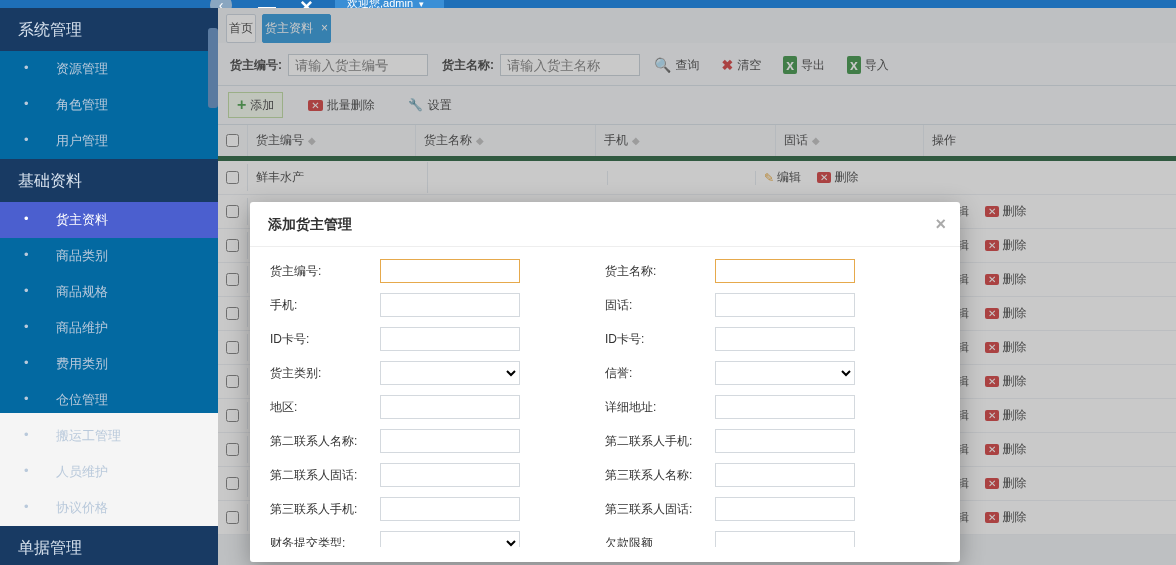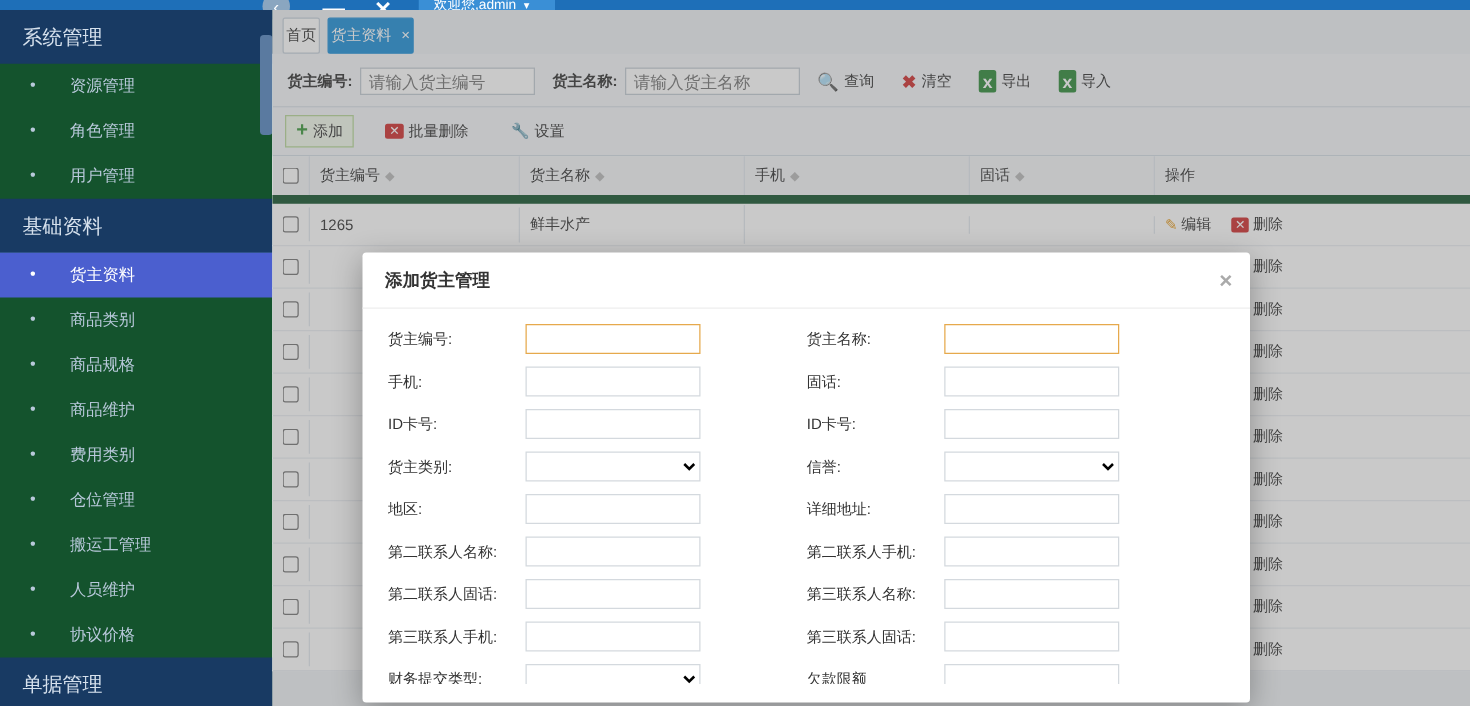--- a/index.html
+++ b/index.html
@@ -5,21 +5,21 @@
 * { box-sizing: border-box; margin: 0; padding: 0; }
 body { font-family: Arial, "Microsoft YaHei", sans-serif; font-size: 12px; color: #333; overflow: hidden; width: 1176px; height: 565px; position: relative; background: #f5f5f5; }
 
 .topbar { height: 8px; background: #1e6fb8; position: relative; }
 .topbar .welcome { position: absolute; left: 335px; top: -8px; background: #3a8fd6; color: #fff; padding: 4px 20px 4px 12px; border-radius: 3px; font-size: 11px; }
 .topbar .welcome::after { content: '▾'; margin-left: 6px; font-size: 9px; }
 .topbar .circ { position: absolute; left: 210px; top: -6px; width: 22px; height: 22px; border-radius: 50%; background: #8aa6c0; color: #fff; text-align: center; line-height: 22px; font-size: 14px; }
 .topbar .min { position: absolute; left: 258px; top: -4px; color: #fff; font-size: 18px; }
 .topbar .close-x { position: absolute; left: 300px; top: -6px; color: #fff; font-size: 22px; font-weight: bold; }
 
-.sidebar { position: absolute; left: 0; top: 8px; width: 218px; height: 557px; background: #14532d; color: #b9c9db; }
+.sidebar { position: absolute; left: 0; top: 8px; width: 218px; height: 405px; background: #0369a1; color: #b9c9db; }
 .sidebar .group-title { padding: 12px 18px 10px; font-size: 16px; color: #d6e1ed; background: #183a63; }
 .sidebar .item { padding: 9px 18px 9px 56px; font-size: 13px; cursor: pointer; position: relative; }
 .sidebar .item::before { content: '•'; position: absolute; left: 24px; }
 .sidebar .item.active { background: #4b5fcf; color: #fff; }
 .sidebar .scrollthumb { position: absolute; right: 0; top: 20px; width: 10px; height: 80px; background: #5a7aa0; border-radius: 3px; }
 
 .main { position: absolute; left: 218px; top: 8px; right: 0; height: 557px; background: #eef1f5; }
 .main-overlay { position: absolute; inset: 0; background: rgba(100,100,100,0.35); z-index: 5; pointer-events: none; }
 
 .tabs { padding: 6px 8px 0; display: flex; gap: 6px; }
@@ -37,36 +37,36 @@
 .ic-excel { background: #2e8b3a; color: #fff; padding: 1px 3px; border-radius: 2px; font-size: 10px; font-weight: bold; }
 
 .toolbar2 { padding: 6px 10px; display: flex; gap: 16px; align-items: center; border-bottom: 1px solid #d5dde5; background: #f4f6f9; }
 .tbtn { display: inline-flex; align-items: center; gap: 4px; padding: 3px 8px; border: 1px solid transparent; cursor: pointer; font-size: 12px; }
 .tbtn.add { border: 1px solid #b8d89a; background: #f2f9ec; }
 .tbtn .ic-plus { color: #3c983c; font-size: 16px; font-weight: bold; }
 .tbtn .ic-del { background: #d03030; color: #fff; padding: 0 3px; font-size: 10px; border-radius: 2px; }
 .tbtn .ic-set { color: #555; }
 
 .grid { background: #fff; }
-.grid-head { display: flex; background: #f4f6f8; border-bottom: 7px solid #14532d; }
+.grid-head { display: flex; background: #f4f6f8; border-bottom: 5px solid #14532d; }
 .grid-row { display: flex; border-bottom: 1px solid #ebeff3; height: 34px; align-items: center; }
 .gc { padding: 7px 8px; border-right: 1px solid #e2e8ee; font-size: 12px; display: flex; align-items: center; gap: 4px; }
 .gc-chk { width: 30px; justify-content: center; }
 .gc-code { width: 168px; }
 .gc-name { width: 180px; }
 .gc-phone { width: 180px; }
 .gc-tel { width: 148px; }
 .gc-op { width: 250px; border-right: none; }
 .sort-ic { color: #bbb; font-size: 10px; }
 .op-edit { color: #333; cursor: pointer; display: inline-flex; align-items: center; gap: 3px; }
 .op-del { color: #333; cursor: pointer; display: inline-flex; align-items: center; gap: 3px; margin-left: 12px; }
 .ic-pencil { color: #e69b1f; }
 .ic-delr { background: #d03030; color: #fff; padding: 0 3px; font-size: 10px; border-radius: 2px; }
 
-.modal { position: absolute; left: 250px; top: 202px; width: 710px; height: 360px; background: #fff; box-shadow: 0 6px 24px rgba(0,0,0,0.3); z-index: 10; border-radius: 3px; margin-left: 40px; }
+.modal { position: absolute; left: 250px; top: 202px; width: 710px; height: 360px; background: #fff; box-shadow: 0 6px 24px rgba(0,0,0,0.3); z-index: 10; border-radius: 3px; }
 .modal-head { padding: 14px 18px 12px; font-size: 14px; font-weight: bold; border-bottom: 1px solid #eee; position: relative; }
 .modal-close { position: absolute; right: 14px; top: 12px; color: #aaa; font-size: 18px; cursor: pointer; }
 .modal-body { padding: 12px 20px; height: 300px; overflow-y: auto; }
 .frow { display: flex; margin-bottom: 10px; }
 .fcell { width: 50%; display: flex; align-items: center; }
 .flabel { width: 110px; font-size: 12px; text-align: left; padding-right: 6px; }
 .finput { height: 24px; width: 140px; border: 1px solid #d4d9de; padding: 0 5px; }
 .finput.req { border-color: #e6a94c; }
 .fsel { height: 24px; width: 140px; border: 1px solid #d4d9de; background: #fff; }
 .modal-body::-webkit-scrollbar { width: 12px; }
@@ -168,21 +168,20 @@
           <span>固话</span>
           <span class="sort-ic">◆</span>
         </div>
       <div class="gc gc-op">操作</div>
     </div>
     <div id="grid-body">
         <div class="grid-row">
           <div class="gc gc-chk">
             <input type="checkbox" style="">
           </div>
-          <div class="gc gc-code">1265</div>
           <div class="gc gc-name">鲜丰水产</div>
           <div class="gc gc-phone"></div>
           <div class="gc gc-tel"></div>
           <div class="gc gc-op">
             <span class="op-edit"><span class="ic-pencil">✎</span>编辑</span>
             <span class="op-del"><span class="ic-delr">✕</span>删除</span>
           </div>
         </div>
         <div class="grid-row">
           <div class="gc gc-chk">

